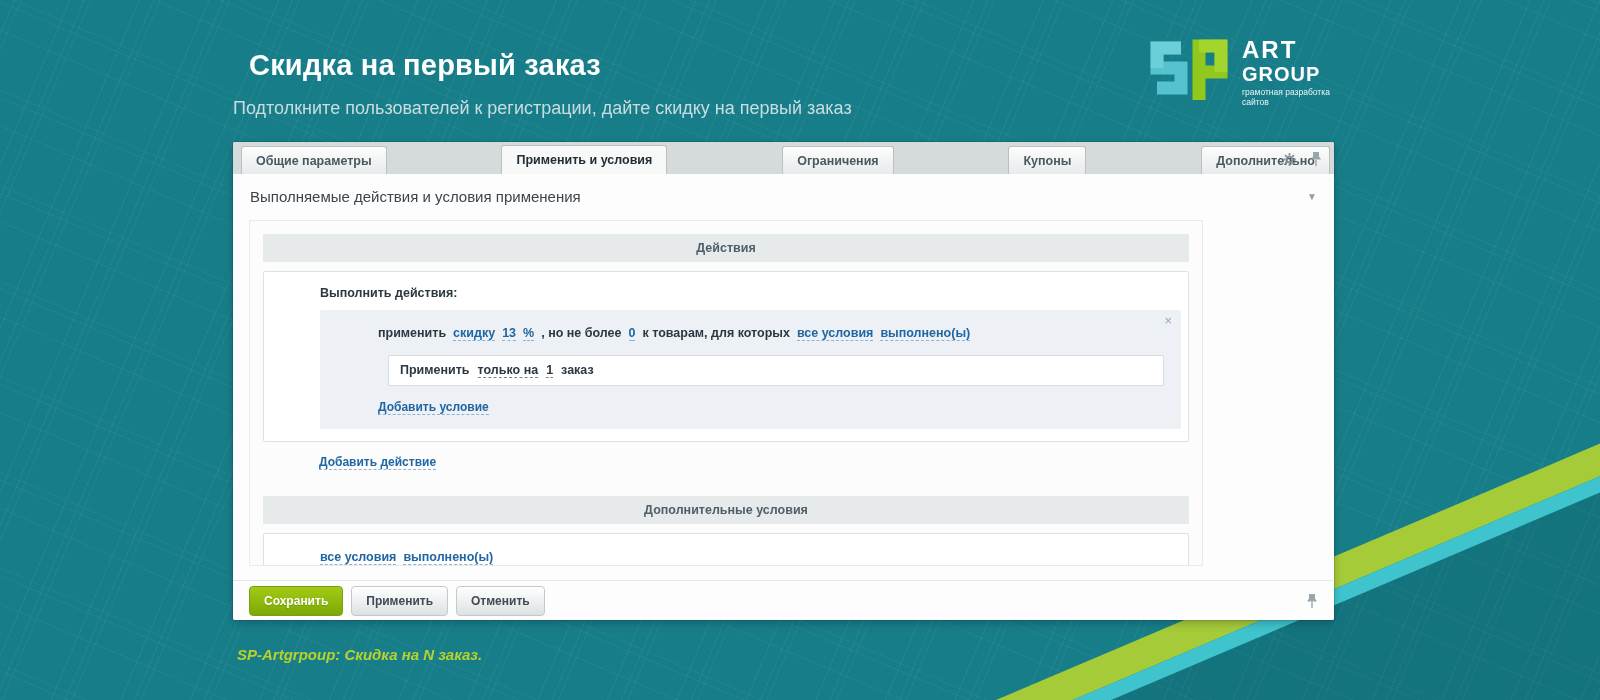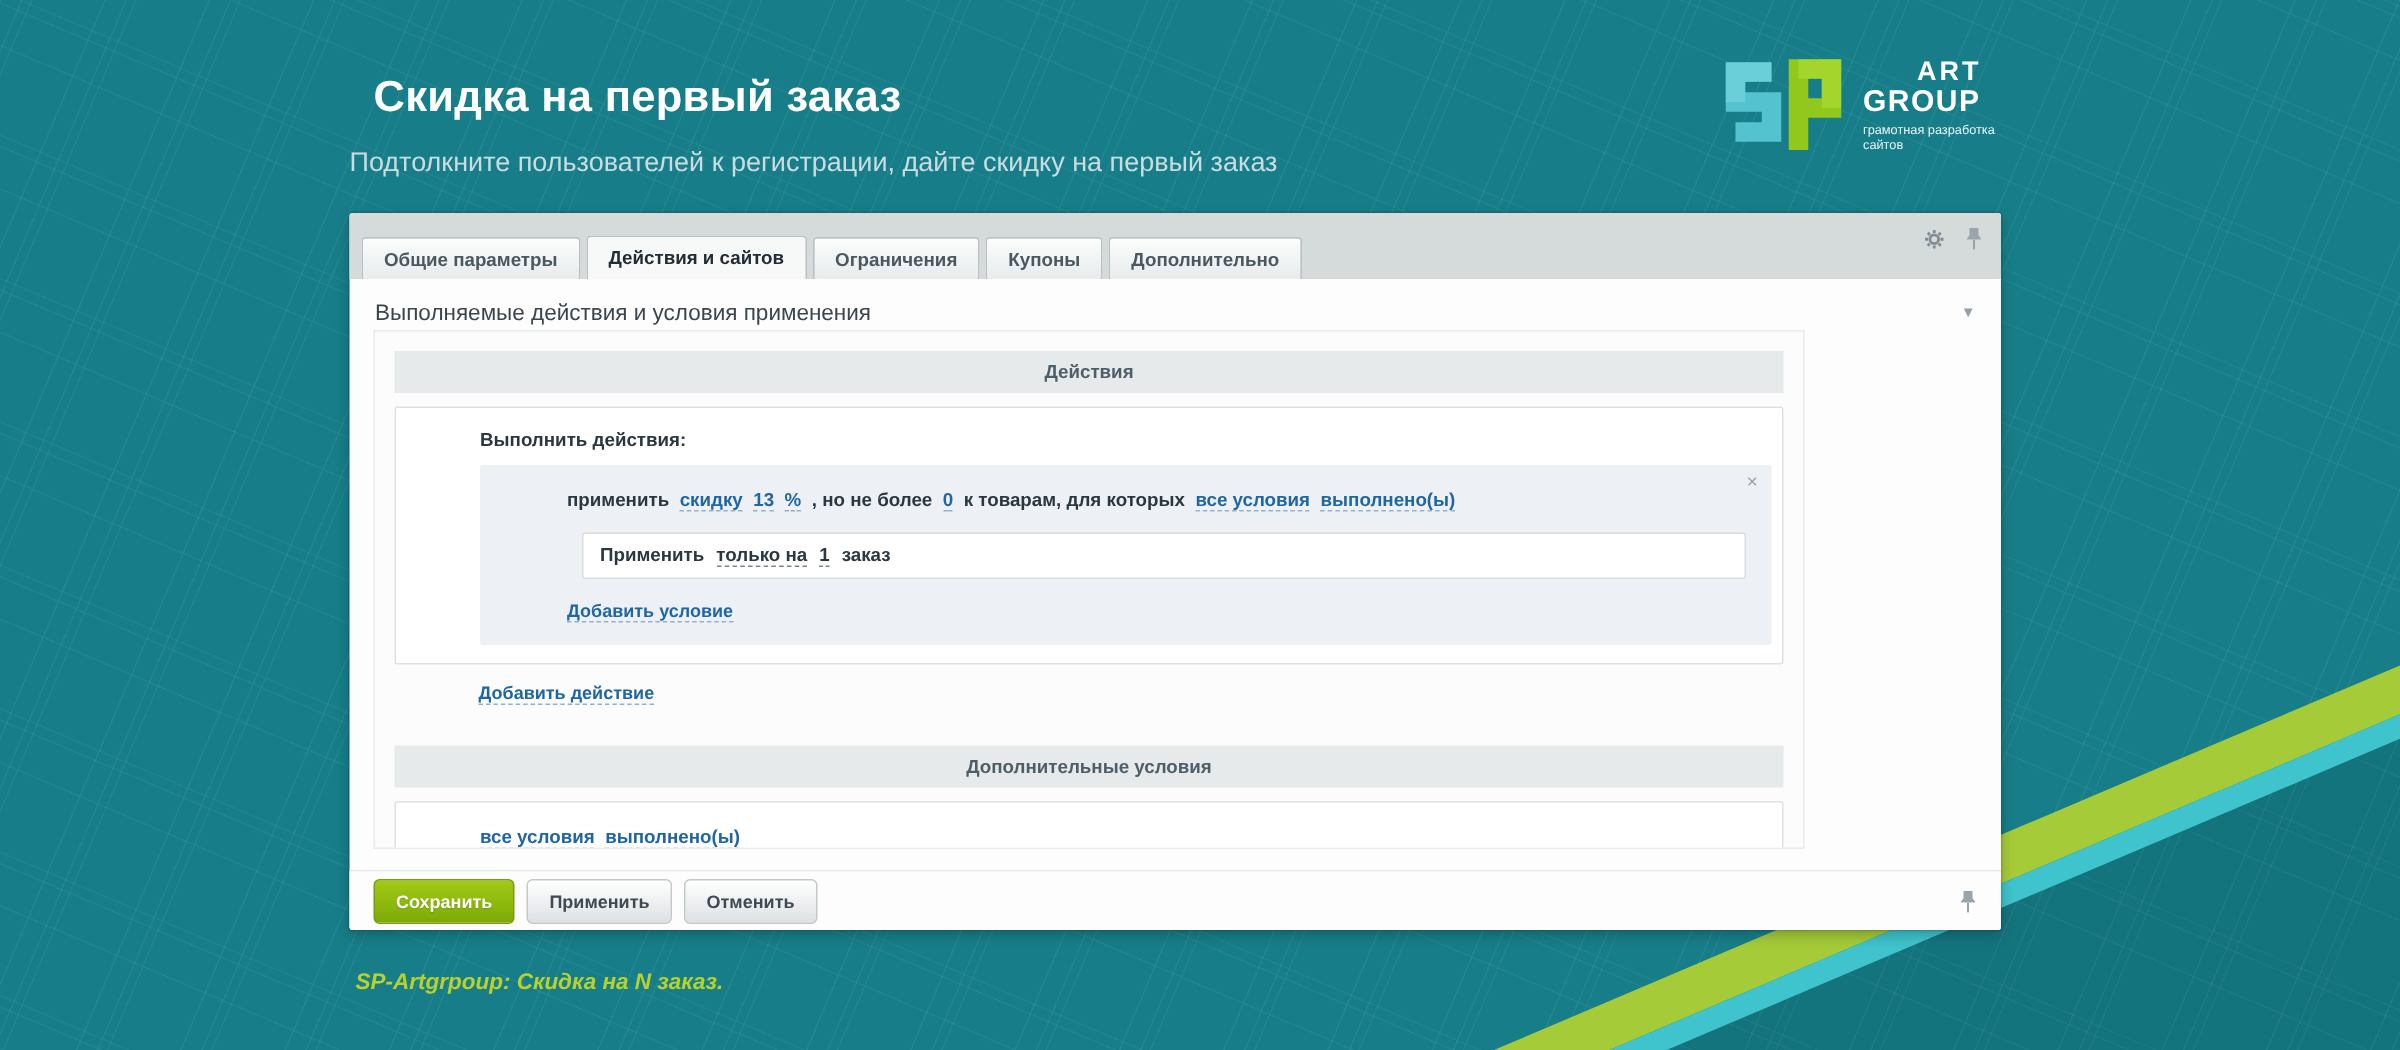--- a/index.html
+++ b/index.html
@@ -21,29 +21,29 @@
   .stripe-shadow{height:520px;background:rgba(0,25,30,.10);}
 
   
   .hero{position:absolute;left:233px;top:33px;color:#fff;}
   .hero h1{margin:16px;font-size:29px;font-weight:bold;letter-spacing:.2px;}
   .hero p{margin:11px 0 0 0;font-size:18px;color:#c9dde0;font-weight:normal;}
 
   
   .logo{position:absolute;left:1141px;top:38px;display:flex;align-items:flex-start;}
   .logo-text{margin-left:9px;color:#fff;line-height:1;}
-  .logo-text .l1{font-size:18px;font-weight:bold;letter-spacing:2px;margin-left:36px;}
+  .logo-text .l1{font-size:24px;font-weight:bold;letter-spacing:2px;}
   .logo-text .l2{font-size:20px;font-weight:bold;letter-spacing:1px;margin-top:2px;}
   .logo-text .tag{font-size:8.5px;margin-top:4px;color:#eaf6f7;}
   .logo-text .tag2{font-size:8.5px;margin-top:1px;color:#eaf6f7;}
 
   
   .panel{position:absolute;left:233px;top:142px;width:1101px;height:478px;background:#fdfdfd;border-radius:2px;box-shadow:0 0 0 1px rgba(0,0,0,.10),0 3px 9px rgba(0,20,24,.25);z-index:5;}
 
-  .tabbar{position:relative;height:44px;background:#d5dbdb;border-radius:2px 2px 0 0;display:flex;align-items:flex-end;padding:0 0 0 8px;}
+  .tabbar{position:relative;height:32px;background:#d5dbdb;border-radius:2px 2px 0 0;display:flex;align-items:flex-end;padding:0 0 0 8px;justify-content:space-between;}
   .tab{margin-right:4px;padding:7px 14px 6px 14px;font-size:12.5px;font-weight:bold;color:#4c5860;background:linear-gradient(#fcfdfd,#e7ebeb);border:1px solid #b9c1c3;border-bottom:none;border-radius:3px 3px 0 0;cursor:pointer;white-space:nowrap;}
   .tab.active{background:#f7f9f9;color:#222d35;padding-bottom:7px;}
   .tabbar-icons{position:absolute;right:12px;top:9px;display:flex;gap:13px;align-items:center;}
 
   .section-head{display:flex;align-items:center;height:44px;padding:0 17px;}
   .section-title{font-size:15px;color:#3b454c;}
   .collapse{margin-left:auto;font-size:10px;color:#94a0a7;cursor:pointer;}
 
   .editor{position:absolute;left:16px;top:78px;width:954px;height:346px;background:#fcfcfd;border:1px solid #e8ebeb;padding:13px;overflow:hidden;}
   .bar{height:28px;background:#e6eaea;display:flex;align-items:center;justify-content:center;font-size:12.5px;font-weight:bold;color:#4e5f6a;}
@@ -98,21 +98,21 @@
       <div class="l1">ART</div>
       <div class="l2">GROUP</div>
       <div class="tag">грамотная разработка</div>
       <div class="tag2">сайтов</div>
     </div>
   </div>
 
   <div class="panel">
     <div class="tabbar">
       <div class="tab"><span>Общие параметры</span></div>
-      <div class="tab active"><span>Действия и сайтов</span></div>
+      <div class="tab active"><span>Применить и условия</span></div>
       <div class="tab"><span>Ограничения</span></div>
       <div class="tab"><span>Купоны</span></div>
       <div class="tab"><span>Дополнительно</span></div>
       <div class="tabbar-icons">
         <svg width="15" height="15" viewBox="0 0 16 16">
           <g stroke="#828d93" stroke-width="2" fill="none">
             <circle cx="8" cy="8" r="3.1"></circle>
             <path d="M8 1.4v2.2M8 12.4v2.2M1.4 8h2.2M12.4 8h2.2M3.4 3.4l1.5 1.5M11.1 11.1l1.5 1.5M12.6 3.4l-1.5 1.5M4.9 11.1l-1.5 1.5"></path>
           </g>
         </svg>

